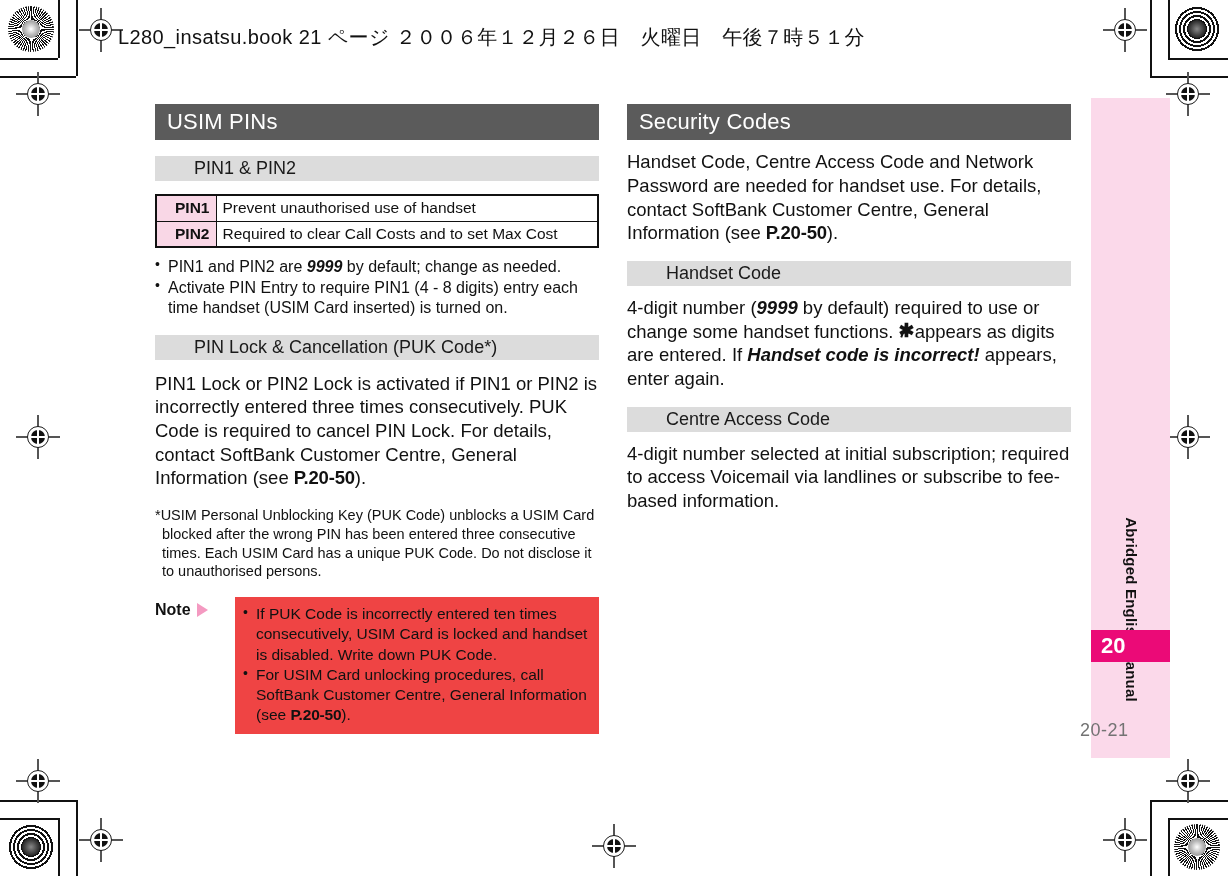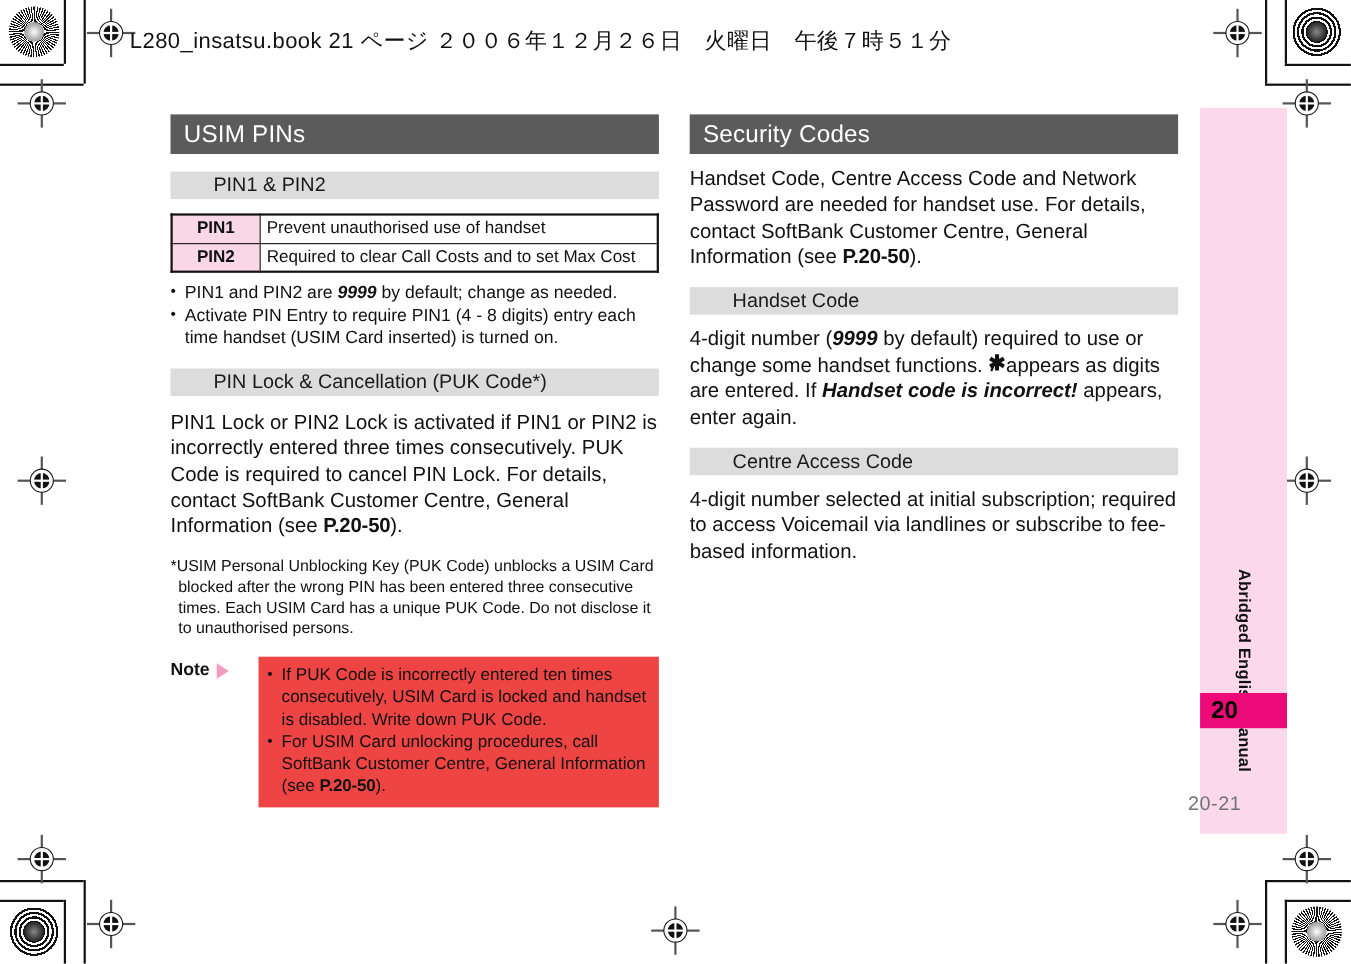--- a/index.html
+++ b/index.html
@@ -123,22 +123,22 @@
   .pin-table td {
     border: 1px solid #111;
     font-size: 15.5px;
     padding: 2px 6px 3px 6px;
     color: #111;
     line-height: 1.25;
   }
   .pin-table td.k {
     background: #f9d7e6;
     font-weight: 700;
-    width: 80px;
-    text-align: center;
+    width: 60px;
+    text-align: right;
     white-space: nowrap;
   }
 
   
   .bul { margin-top: 9px; }
   .bul li {
     list-style: none;
     position: relative;
     padding-left: 13px;
     font-size: 16px;
@@ -256,21 +256,21 @@
     font-weight: 700;
     color: #111;
     letter-spacing: 0.2px;
   }
   .side-tab-num {
     position: absolute;
     left: 0; right: 0;
     bottom: 96px;
     height: 32px;
     background: #eb0a77;
-    color: #000000;
+    color: #ffffff;
     font-size: 22px;
     font-weight: 700;
     line-height: 32px;
     padding-left: 10px;
   }
   .folio {
     position: absolute;
     left: 1080px; top: 720px;
     font-size: 18px;
     color: #737373;

